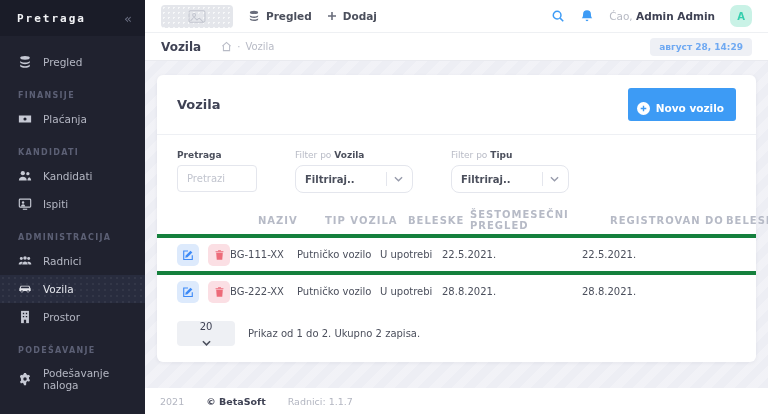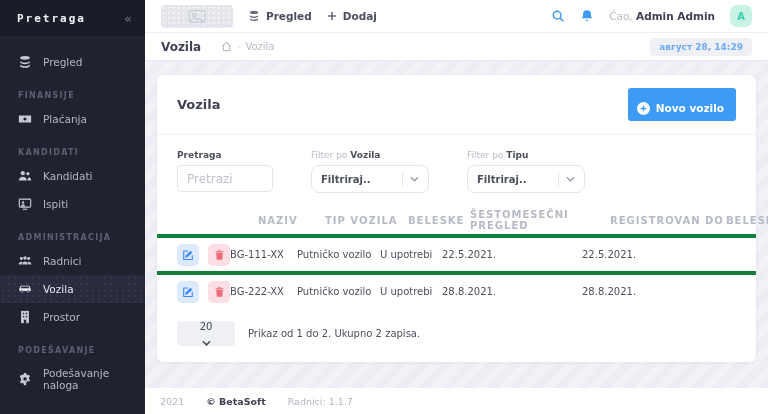--- a/index.html
+++ b/index.html
@@ -45,21 +45,21 @@
   .card { background:#fff; border-radius:6px; box-shadow:0 1px 4px rgba(30,40,60,0.06); }
   .card-head { display:flex; justify-content:space-between; align-items:center; padding:13px 20px; border-bottom:1px solid #eef0f4; }
   .card-title { font-size:13px; font-weight:bold; color:#3f4254; }
   .btn-new { background:#3d9bf5; color:#fff; font-size:10.5px; font-weight:bold; padding:14px 12px 6px 9px; border-radius:3px; display:flex; gap:6px; align-items:flex-start; border:none; cursor:pointer; font-family:inherit; }
   .btn-plus { width:13px; height:13px; background:#fff; color:#3d9bf5; border-radius:50%; display:flex; align-items:center; justify-content:center; flex:none; }
 
   .filters { display:flex; gap:38px; padding:15px 20px 13px; }
   .f-label { font-size:9px; margin-bottom:5px; }
   .lbl-strong { font-weight:bold; color:#4b4f5c; }
   .lbl-light { color:#b8bbc6; }
-  .input { width:96px; height:27px; border:1px solid #e4e6ed; border-radius:4px; padding:0 9px; font-size:12px; color:#4b4f5c; font-family:inherit; outline:none; }
+  .input { width:80px; height:27px; border:1px solid #e4e6ed; border-radius:4px; padding:0 9px; font-size:10px; color:#4b4f5c; font-family:inherit; outline:none; }
   .input::placeholder { color:#c1c4ce; }
   .select { width:118px; height:28px; border:1px solid #e4e6ed; border-radius:8px; display:flex; align-items:center; padding:0 9px; font-size:10px; font-weight:bold; color:#4b4f5c; cursor:pointer; }
   .select .sel-chev { margin-left:auto; color:#979bab; border-left:1px solid #e4e6ed; padding-left:7px; height:14px; display:flex; align-items:center; }
 
   .tbl-head, .tbl-row { display:grid; grid-template-columns:53px 67px 83px 62px 140px 116px 1fr; align-items:center; padding:0 20px; }
   .tbl-head { height:28px; font-size:10px; font-weight:bold; letter-spacing:1px; color:#b6bac6;margin-left:28px; }
   .tbl-row { height:37px; border-top:4px solid #15803d; font-size:10px; color:#4b4f5c; }
   .actions { display:flex; gap:9px; }
   .act-btn { width:22px; height:22px; border-radius:5px; display:flex; align-items:center; justify-content:center; border:none; cursor:pointer; }
   .act-edit { background:#ddeafc; color:#3d8af7; }

